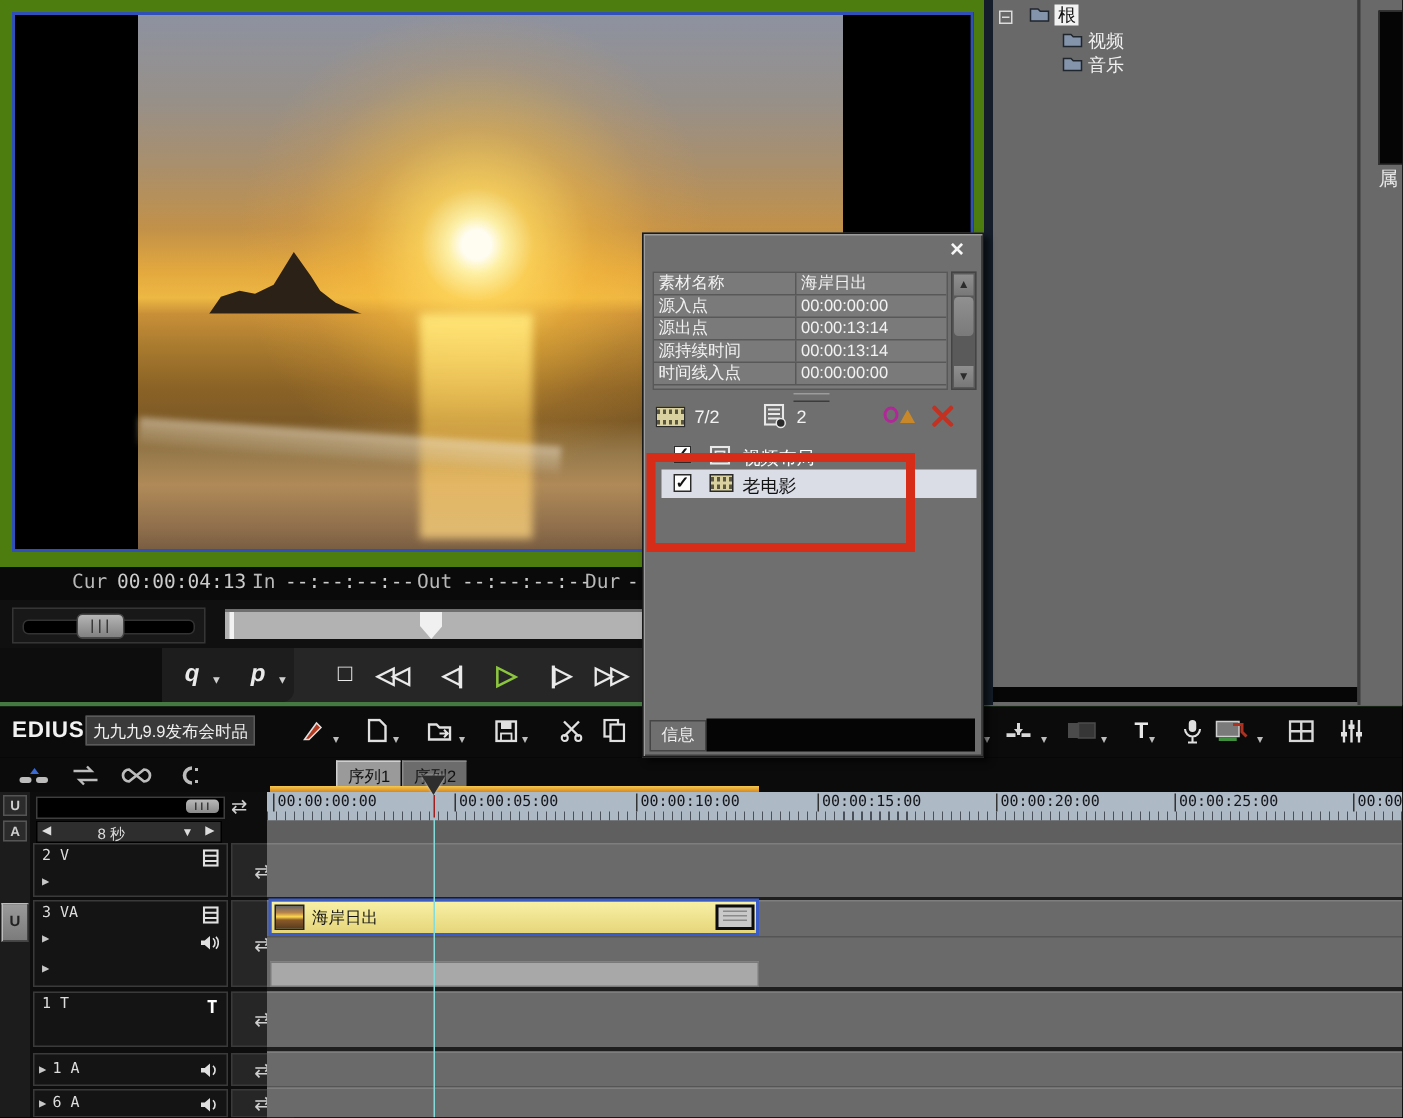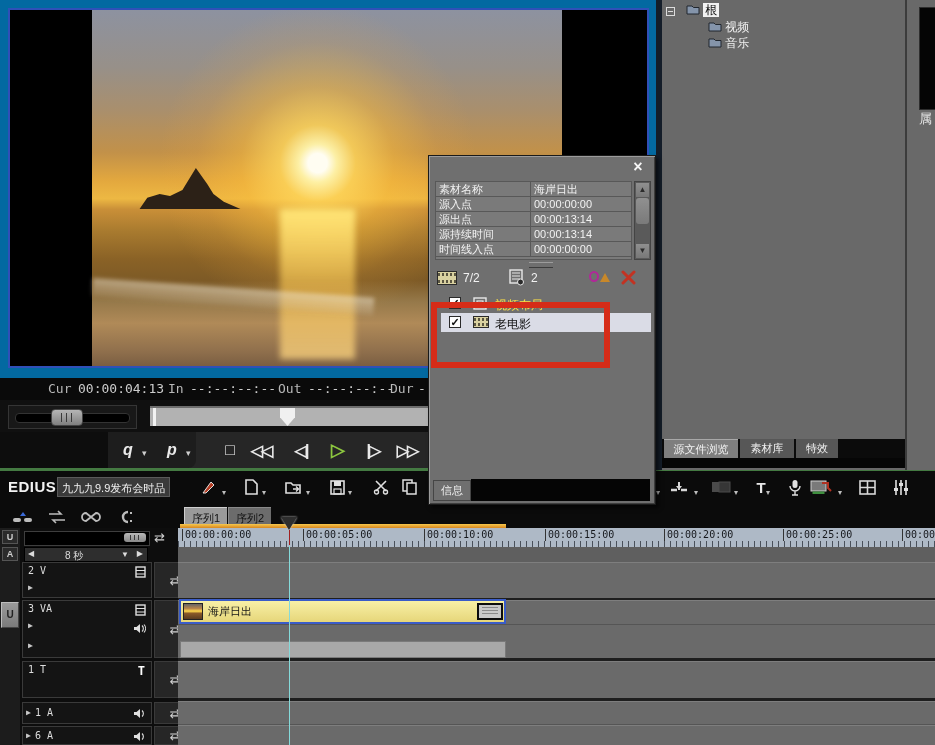--- a/index.html
+++ b/index.html
@@ -3,21 +3,21 @@
 <meta charset="utf-8">
 <style>
   html,body{margin:0;padding:0;background:#000;}
   #app{position:relative;width:935px;height:745px;background:#000;overflow:hidden;
        font-family:"Liberation Sans",sans-serif;-webkit-font-smoothing:antialiased;}
   .abs{position:absolute;}
   .mono{font-family:"DejaVu Sans Mono",monospace;}
   svg{display:block;}
 
   
-  #preview-pane{left:0;top:0;width:656px;height:400px;background:#0369a1;}
+  #preview-pane{left:0;top:0;width:656px;height:400px;background:#4d7c0f;}
   #video-frame{left:8px;top:8px;width:641px;height:360px;border:2px solid #3050b8;background:#000;box-sizing:border-box;overflow:hidden;}
   .pillar-l{left:0;top:0;width:82px;height:356px;background:#000;}
   .pillar-r{left:552px;top:0;width:85px;height:356px;background:#000;}
   #sunset{left:82px;top:0;width:470px;height:356px;
     background:
       radial-gradient(circle at 48% 43%, #fffdf2 0 3%, rgba(255,244,170,.95) 6%, rgba(255,214,90,.8) 12%, rgba(252,190,60,.45) 24%, rgba(240,170,60,.15) 38%, transparent 50%),
       linear-gradient(180deg,#8d92a0 0%,#979089 16%,#a98f6d 28%,#c29149 40%,#e3a83e 48%,#edb843 53%,#c98f38 56%,#a97b2f 62%,#8a6226 70%,#7d5a26 76%,#96794a 82%,#b08a58 88%,#8f6f4c 96%,#7a5e42 100%);}
   #reflection{left:40%;top:56%;width:16%;height:42%;filter:blur(3px);
     background:linear-gradient(180deg,rgba(255,230,120,.95),rgba(255,200,80,.55) 55%,rgba(255,215,130,.75));}
   #foam{left:0;top:78%;width:60%;height:5%;filter:blur(2px);transform:rotate(4deg);
@@ -54,21 +54,21 @@
   #edius-logo{left:8px;top:7px;color:#f2f2f2;font-weight:bold;font-size:15px;letter-spacing:.5px;}
   #project-field{left:57px;top:6px;width:113px;height:20px;background:#3a3a3a;border:1px solid #5a5a5a;
      color:#f0f0f0;font-size:11px;line-height:20px;padding-left:4px;box-sizing:border-box;white-space:nowrap;overflow:hidden;}
   .tico{position:absolute;top:5px;width:22px;height:22px;display:flex;align-items:center;justify-content:center;}
   .tico.dim{opacity:.45;}
   .tcaret{position:absolute;top:17px;color:#bdbdbd;font-size:8px;}
 
   
   #row2{left:0;top:505px;width:935px;height:23px;background:#0b0b0b;}
   .r2ico{position:absolute;top:3px;width:26px;height:18px;display:flex;align-items:center;justify-content:center;}
-  .seqtab{position:absolute;top:2px;height:21px;width:42px;font-size:11px;color:#111;text-align:center;line-height:21px;}
+  .seqtab{position:absolute;top:2px;height:21px;width:42px;font-size:11px;color:#111;text-align:center;line-height:21px;margin-left:40px;}
   #seq1{left:184px;background:#9a9a9a;border-top:1px solid #cfcfcf;border-left:1px solid #cfcfcf;}
   #seq2{left:228px;background:#6c6c6c;border-top:1px solid #8a8a8a;border-left:1px solid #8a8a8a;}
 
   
   #tl-left{left:0;top:528px;width:178px;height:217px;background:#0d0d0d;}
   #tl-strip{left:0;top:0;width:20px;height:217px;background:#1c1c1c;}
   .stripbtn{position:absolute;left:2px;width:16px;height:14px;background:#2b2b2b;border:1px solid #555;
      color:#cfcfcf;font-size:9px;font-weight:bold;text-align:center;line-height:13px;box-sizing:border-box;}
   #mute-u{left:1px;top:74px;width:18px;height:26px;background:linear-gradient(180deg,#9a9a9a,#7b7b7b);
      border:1px solid #bdbdbd;border-right-color:#444;border-bottom-color:#444;color:#222;font-weight:bold;
@@ -487,25 +487,20 @@
           <path d="M1,10 V2 h5 l1.5,1.5 H13 V10 Z" fill="#8494aa" stroke="#20262e" stroke-width="1"></path>
         </svg>
       <span>视频</span>
     </div>
     <div class="tree-row" style="left:46px;top:36px">
       <svg style="display:inline-block;vertical-align:-1px" width="14" height="11" viewBox="0 0 14 11">
           <path d="M1,10 V2 h5 l1.5,1.5 H13 V10 Z" fill="#8494aa" stroke="#20262e" stroke-width="1"></path>
         </svg>
       <span>音乐</span>
     </div>
-    <div id="bin-tabs" class="abs">
-      <div class="bintab" style="left:2px;width:74px;background:#7e7e7e;border-top:1px solid #a8a8a8">源文件浏览</div>
-      <div class="bintab" style="left:78px;width:54px;background:#575757">素材库</div>
-      <div class="bintab" style="left:134px;width:42px;background:#575757">特效</div>
-    </div>
     <div id="bin-black" class="abs"></div>
   </div>
 
   <div id="right-strip" class="abs">
     <div id="right-black" class="abs"></div>
     <div id="right-label" class="abs">属</div>
   </div>
 
   <div id="float-panel" class="abs">
     <div id="fp-close" class="abs">×</div>
@@ -555,21 +550,21 @@
     <svg class="abs" style="left:192px;top:114px" width="15" height="15" viewBox="0 0 15 15">
       <path d="M2,2 L13,13 M13,2 L2,13" stroke="#c23222" stroke-width="3" stroke-linecap="round"></path>
     </svg>
 
     <div>
       <div class="chk" style="left:20px;top:141px">✓</div>
       <svg class="abs" style="left:44px;top:141px" width="14" height="13" viewBox="0 0 14 13">
         <rect x="1" y="1" width="12" height="11" fill="none" stroke="#e8e8e8" stroke-width="1.4"></rect>
         <rect x="4" y="4" width="6" height="5" fill="none" stroke="#e8e8e8" stroke-width="1.2"></rect>
       </svg>
-      <span class="fp-filter-label" style="left:66px;top:141px;color:#fde047">视频布局</span>
+      <span class="fp-filter-label" style="left:66px;top:141px;color:#ffffff">视频布局</span>
     </div>
 
     <div id="fp-row-selected" class="abs"></div>
     <div class="chk" style="left:20px;top:160px">✓</div>
     <div class="filmico" style="left:44px;top:160px;width:16px;height:12px"></div>
     <span class="fp-filter-label abs" style="left:66px;top:160px;color:#111">老电影</span>
 
     <div id="fp-info-tab" class="abs">信息</div>
     <div id="fp-info-black" class="abs"></div>
   </div>

